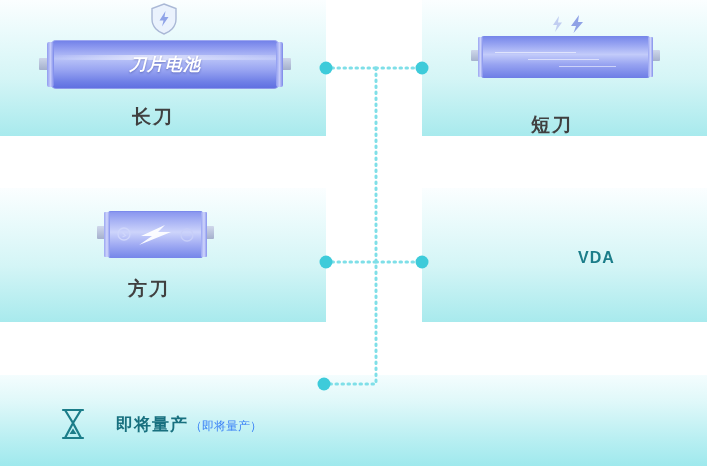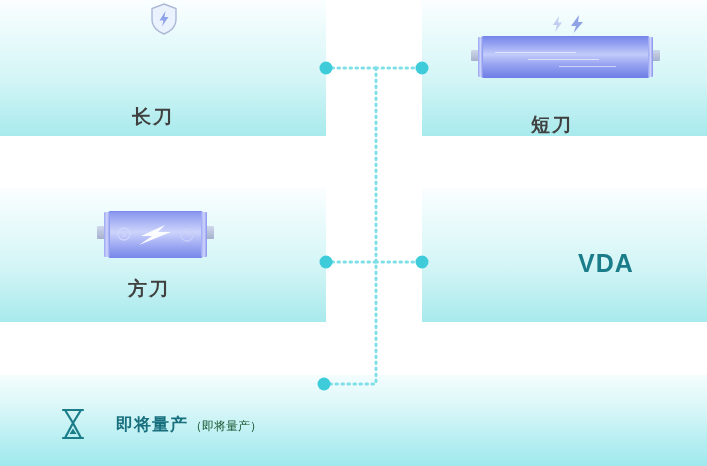--- a/index.html
+++ b/index.html
@@ -104,27 +104,27 @@
   #cell-vda{left:478px;top:212px;width:92px;height:92px;}
 
   
   .cn-label{
     position:absolute;color:#404040;font-size:19px;font-weight:bold;
     letter-spacing:2px;white-space:nowrap;
   }
   #label-long{left:132px;top:104px;}
   #label-short{left:531px;top:100px;margin-top:12px;}
   #label-square{left:128px;top:276px;}
-  #label-vda{left:578px;top:249px;color:#1b7d89;font-size:25px;font-weight:bold;letter-spacing:1px;}
+  #label-vda{left:578px;top:249px;color:#1b7d89;font-size:16px;font-weight:bold;letter-spacing:1px;}
 
   
   #cyl-row{position:absolute;left:58px;top:405px;height:38px;display:flex;align-items:center;}
   #hourglass-icon{width:30px;height:34px;margin-right:28px;}
   #label-cyl{color:#18707f;font-size:17px;font-weight:bold;letter-spacing:1px;white-space:nowrap;}
-  #label-cyl-note{color:#14532d;font-size:12px;font-weight:normal;letter-spacing:0;margin-left:2px;text-align:center;}
+  #label-cyl-note{color:#3b82f6;font-size:12px;font-weight:normal;letter-spacing:0;margin-left:2px;text-align:center;}
 
   
   #shield-icon{position:absolute;left:149px;top:2px;width:30px;height:34px;}
   
   #bolts-short{position:absolute;left:549px;top:14px;width:46px;height:20px;}
 </style>
 </head>
 <body>
 
 <div id="stage">
@@ -155,20 +155,28 @@
     </g>
   </svg>
 
   
   <svg id="shield-icon" viewBox="0 0 30 34">
     <path d="M15 2 L27 6.5 V17 C27 25 21 30 15 32 C9 30 3 25 3 17 V6.5 Z" fill="#eaf2fd" stroke="#aab8d6" stroke-width="1.4"></path>
     <path d="M16.5 9 L10.5 18.5 H14.5 L13 24.5 L19.5 15 H15.5 Z" fill="#8fa3e8"></path>
   </svg>
 
   
+  <div class="cell-wrap" id="cell-long">
+    <div class="blade-tab l"></div>
+    <div class="blade-tab r"></div>
+    <div class="blade-body"></div>
+    <div class="blade-cap l"></div>
+    <div class="blade-cap r"></div>
+    <div class="blade-text">刀片电池</div>
+  </div>
 
   
   <svg id="bolts-short" viewBox="0 0 46 20">
     <path d="M10 2 L4 11 H8 L6 18 L13 8.5 H9 Z" fill="#b9c6ef" opacity=".85"></path>
     <path d="M30 1 L22 12 H27 L24.5 19 L34 8 H29 Z" fill="#8fa2e6"></path>
   </svg>
   <div class="cell-wrap" id="cell-short">
     <div class="short-tab l"></div>
     <div class="short-tab r"></div>
     <div class="short-body">

